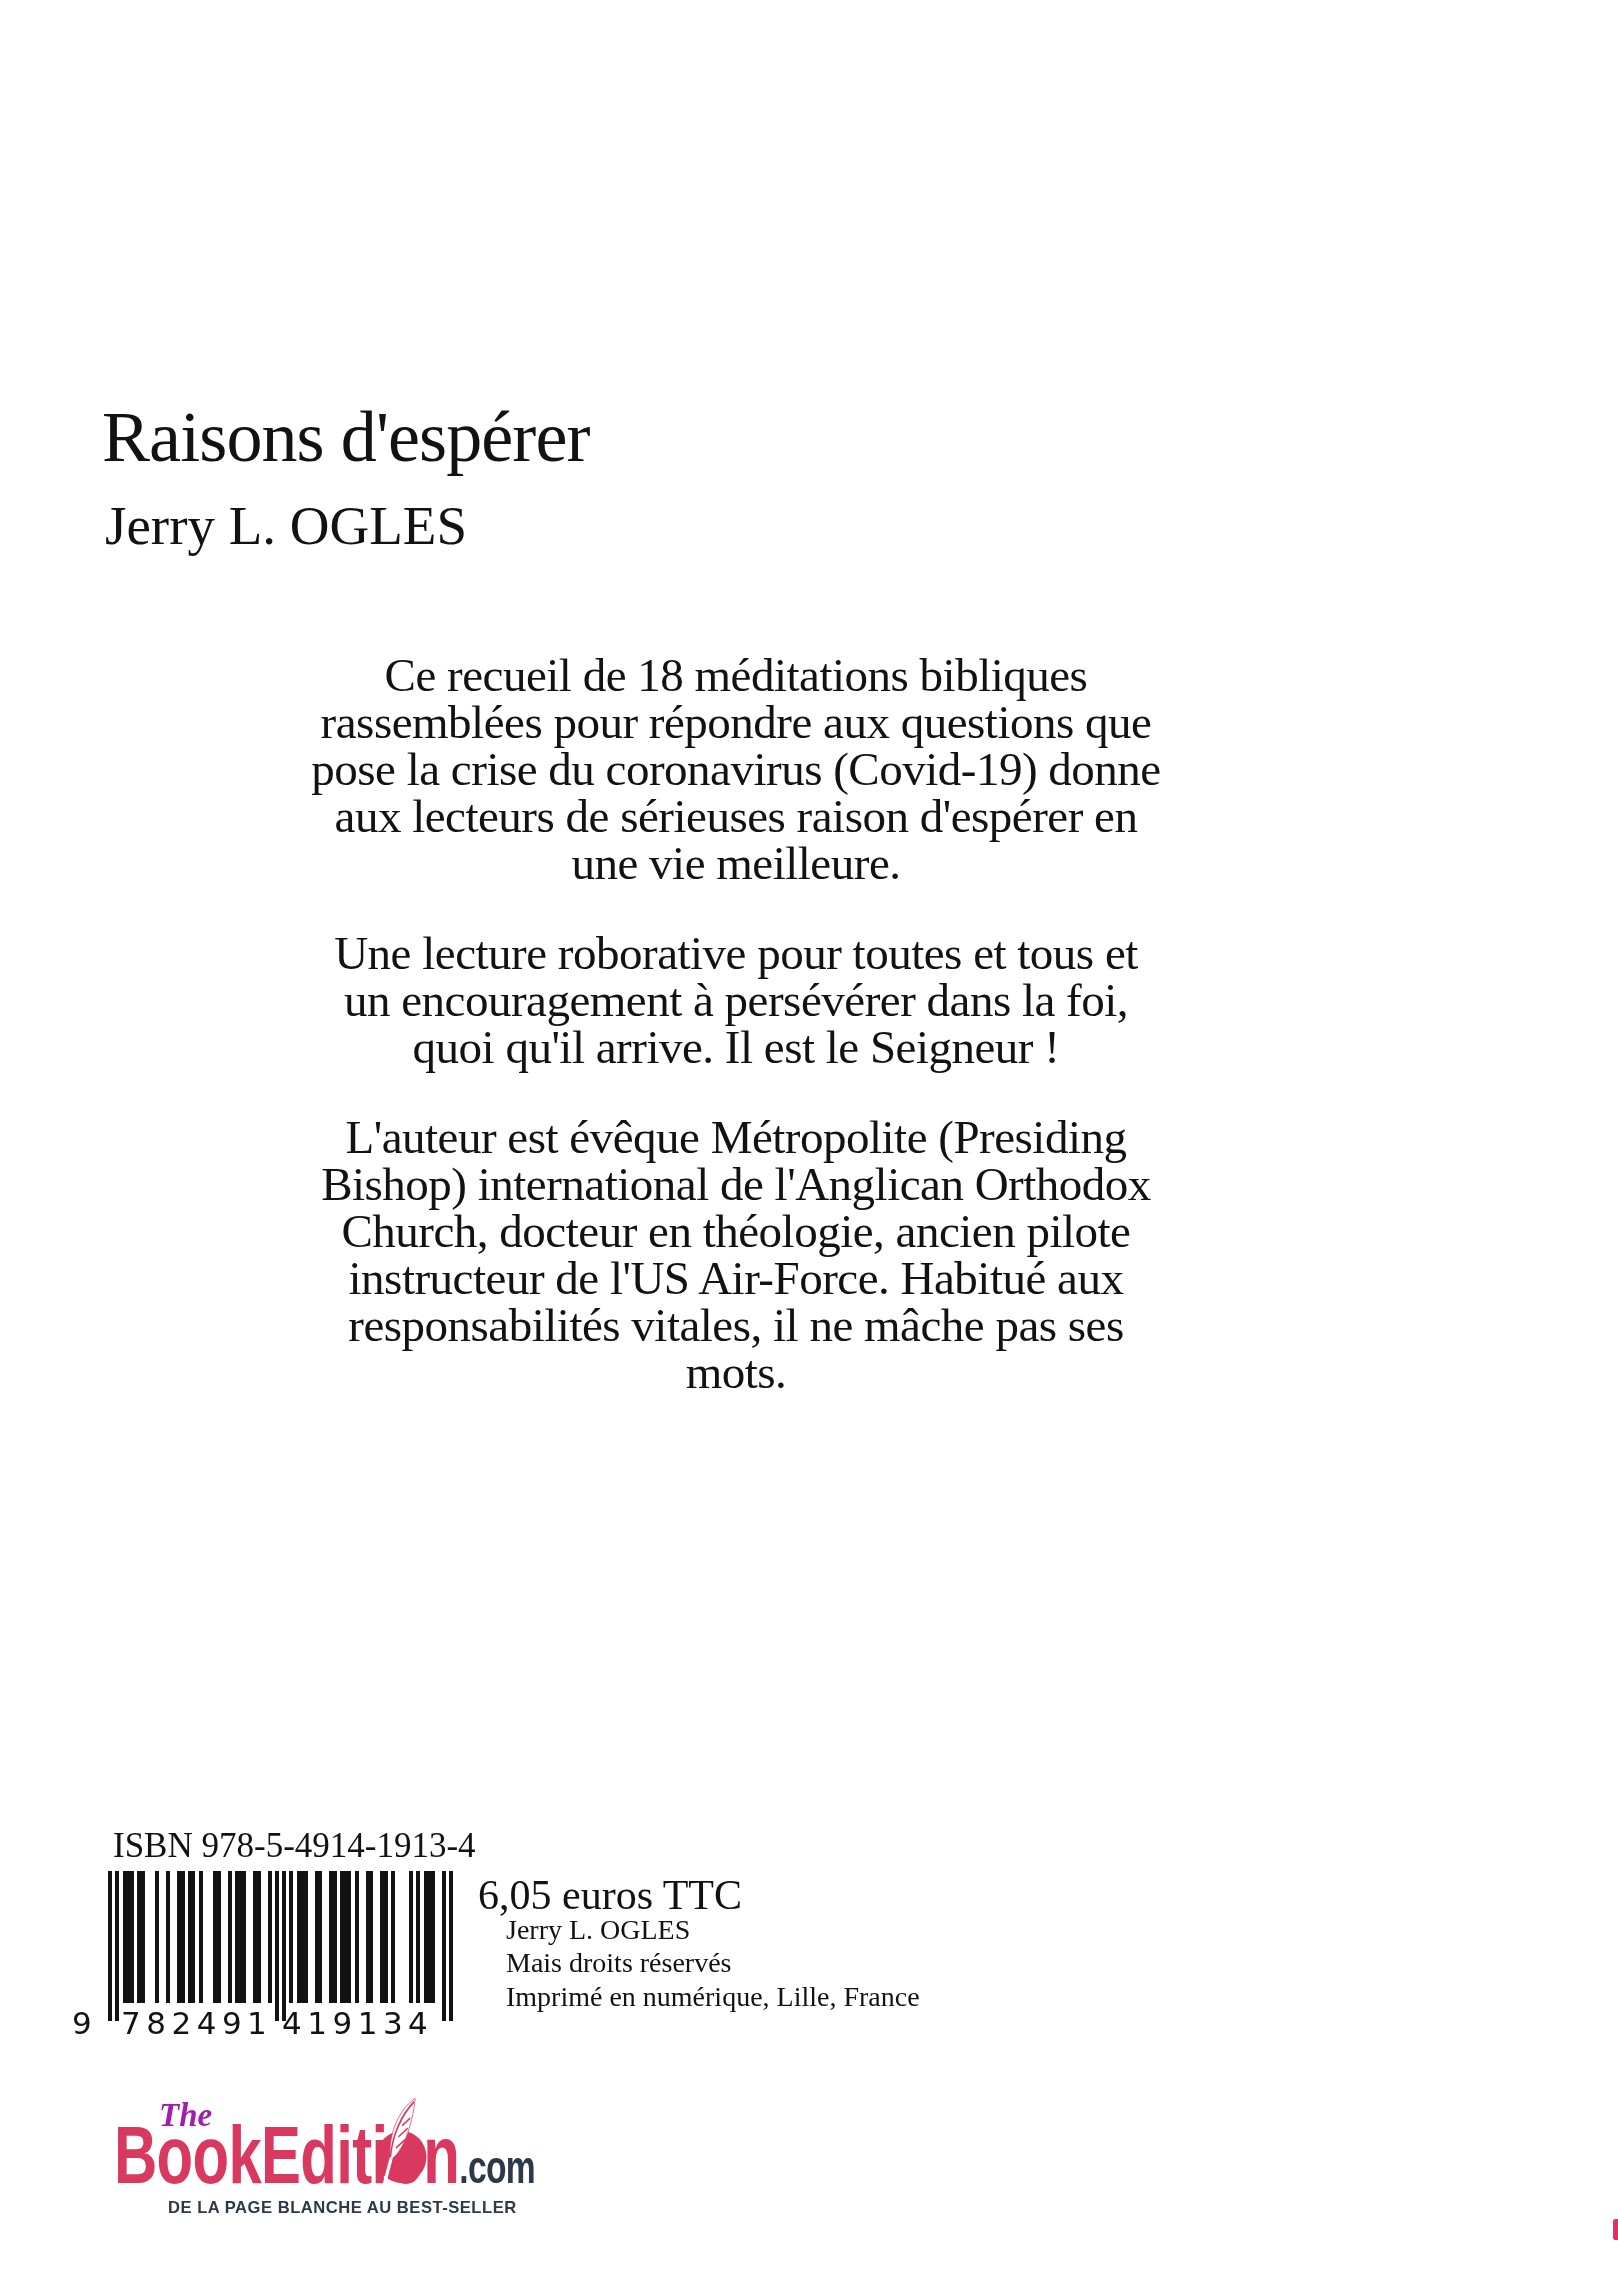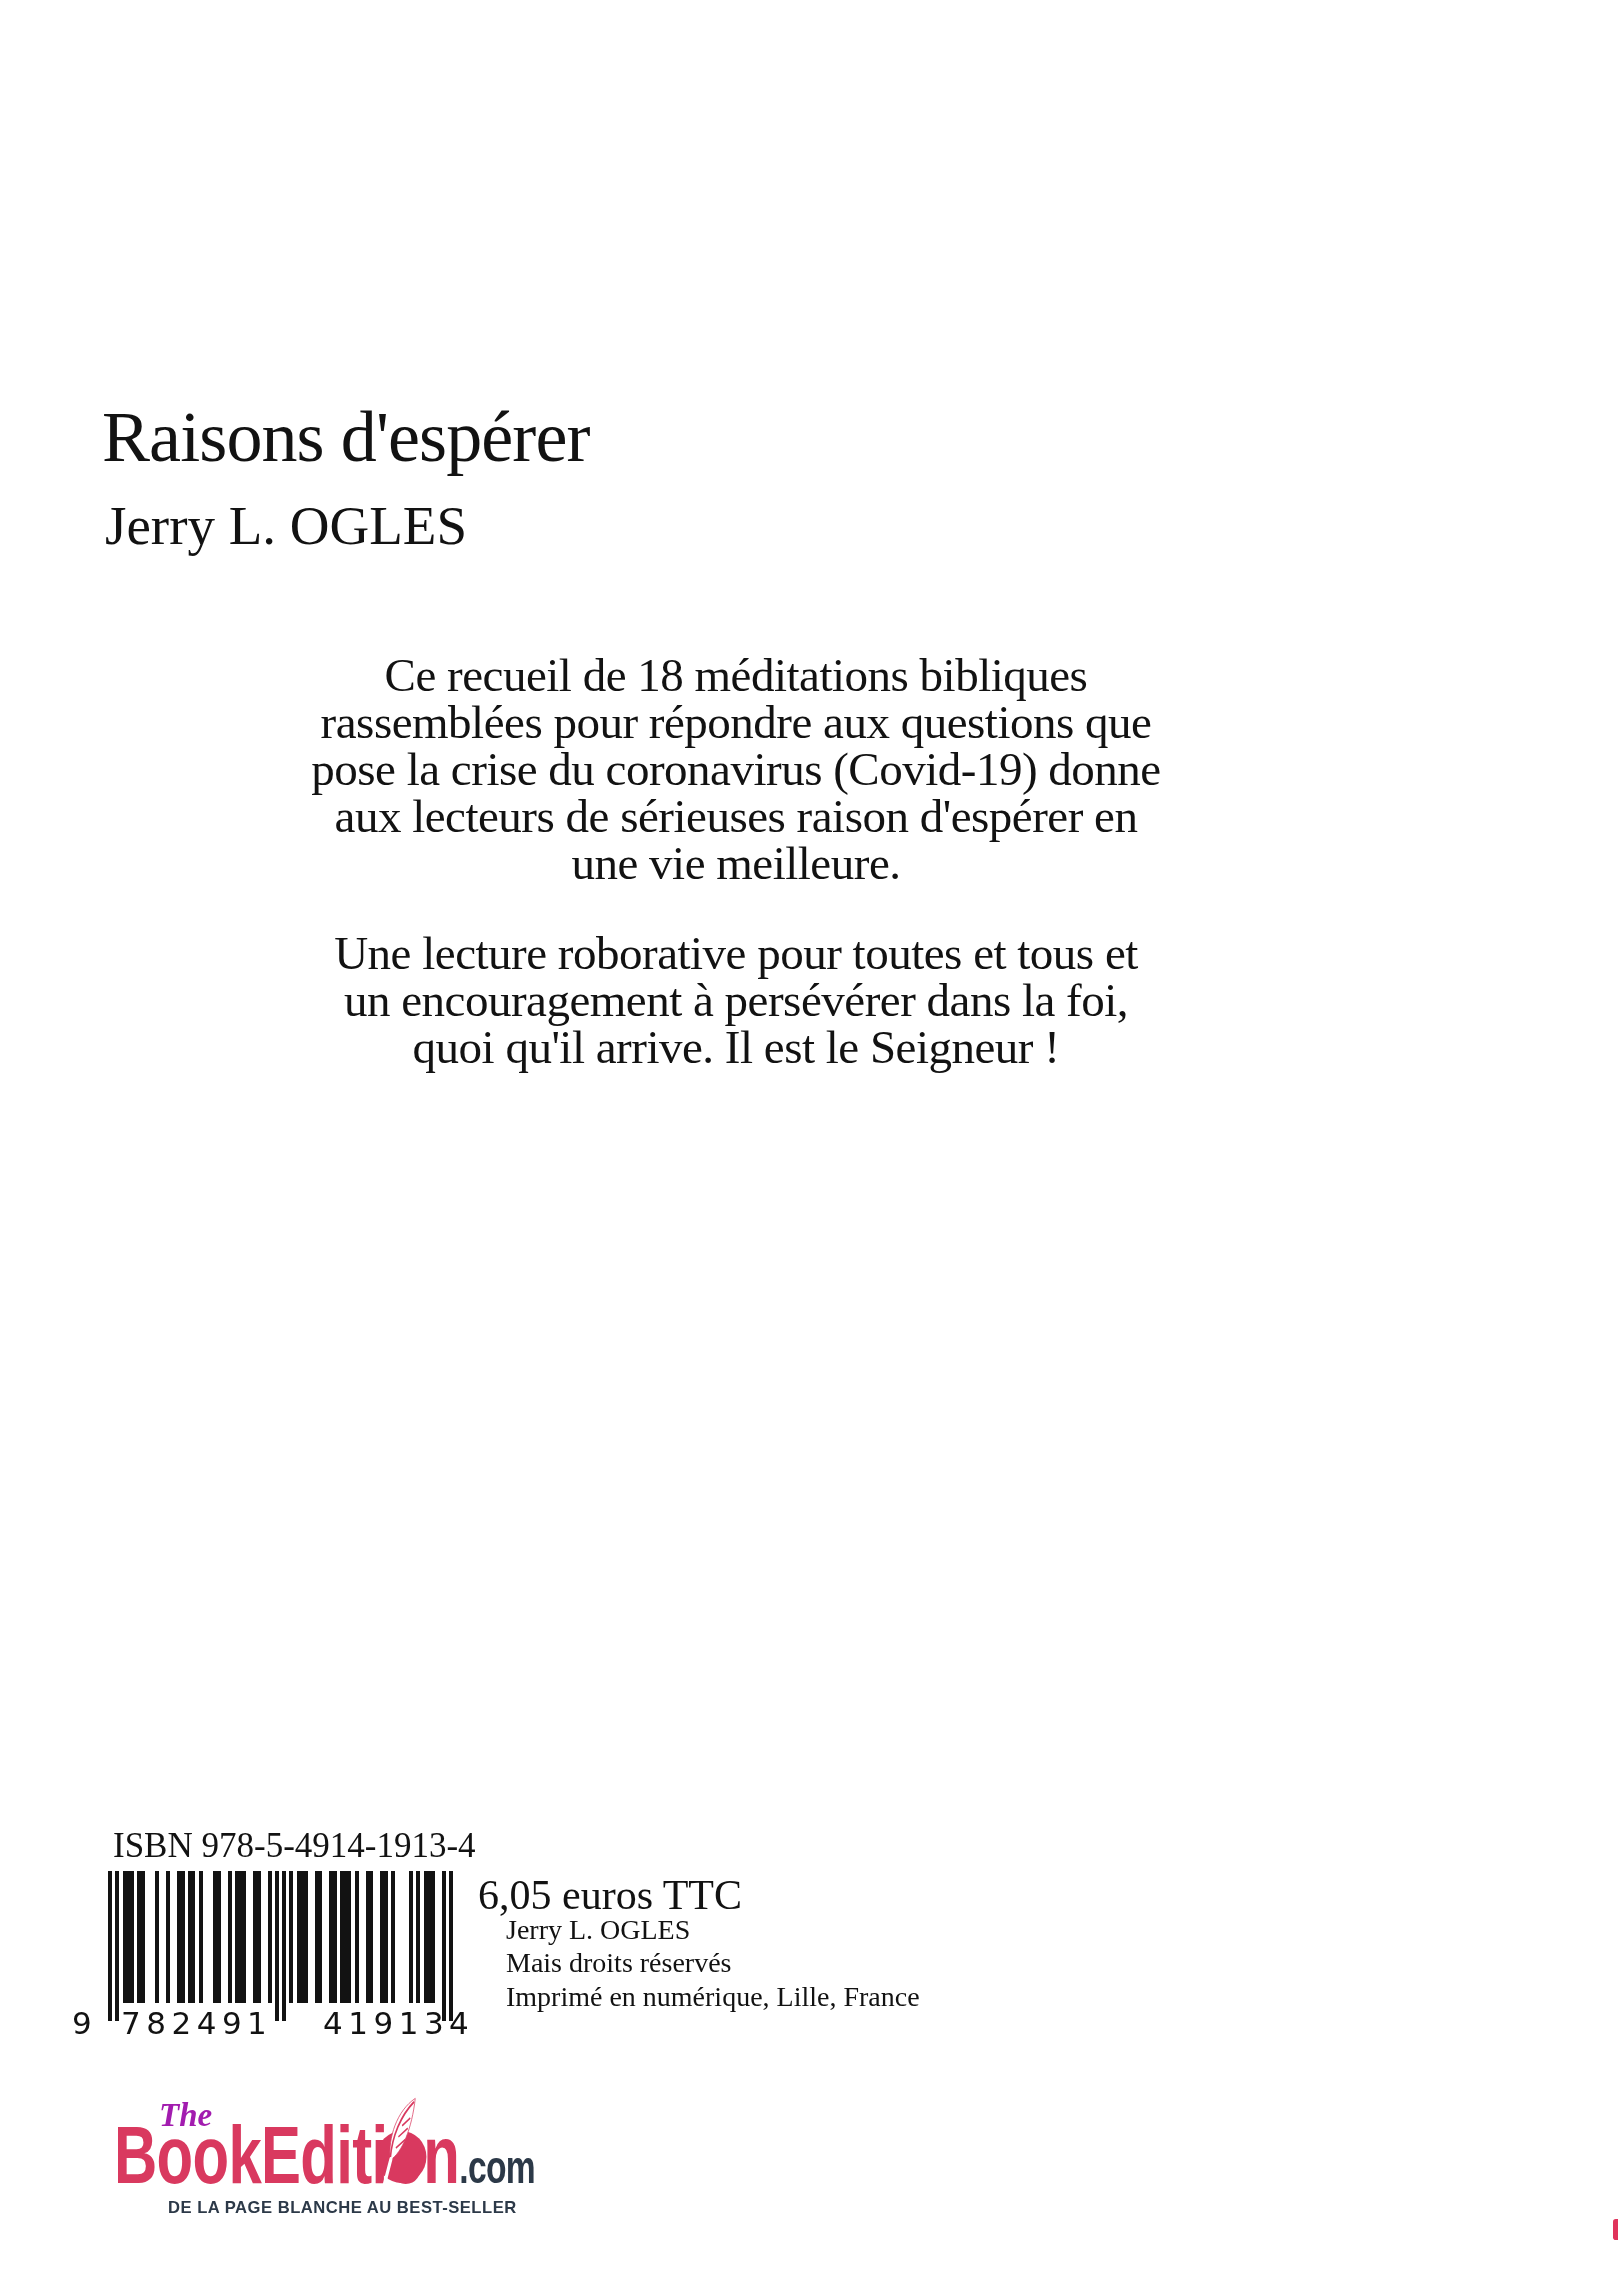--- a/index.html
+++ b/index.html
@@ -44,21 +44,21 @@
     position:absolute;top:0;width:3.7px;height:132px;background:#121212;
   }
   .barcode .bar.guard{height:150px;}
   .bc-digit{
     position:absolute;
     font-family:"DejaVu Sans", sans-serif;
     font-size:31px;line-height:1;color:#121212;
   }
   .bc-first{left:72px;top:2008px;}
   .bc-g1{left:121px;top:2008px;letter-spacing:5.5px;}
-  .bc-g2{left:282px;top:2008px;letter-spacing:5.5px;margin-left:41px;}
+  .bc-g2{left:282px;top:2008px;letter-spacing:5.5px;}
   
   .price{
     position:absolute;left:478px;top:1874px;
     font-size:42px;line-height:1;white-space:nowrap;
   }
   .colo{position:absolute;left:506px;font-size:28px;line-height:1;white-space:nowrap;}
   .colo-author{top:1916px;}
   .colo-rights{top:1949px;}
   .colo-printed{top:1983px;}
   
@@ -111,20 +111,26 @@
 
   <div class="body-text">
     <p>Ce recueil de 18 méditations bibliques
 rassemblées pour répondre aux questions que
 pose la crise du coronavirus (Covid-19) donne
 aux lecteurs de sérieuses raison d'espérer en
 une vie meilleure.</p>
     <p>Une lecture roborative pour toutes et tous et
 un encouragement à persévérer dans la foi,
 quoi qu'il arrive. Il est le Seigneur !</p>
+    <p>L'auteur est évêque Métropolite (Presiding
+Bishop) international de l'Anglican Orthodox
+Church, docteur en théologie, ancien pilote
+instructeur de l'US Air-Force. Habitué aux
+responsabilités vitales, il ne mâche pas ses
+mots.</p>
   </div>
 
   <div class="isbn-label">ISBN 978-5-4914-1913-4</div>
 
   <div class="barcode">
       <div class="bar guard" style="left: 0px;"></div>
       <div class="bar guard" style="left: 7.3px;"></div>
       <div class="bar" style="left: 14.5px;"></div>
       <div class="bar" style="left: 18px;"></div>
       <div class="bar" style="left: 22px;"></div>

